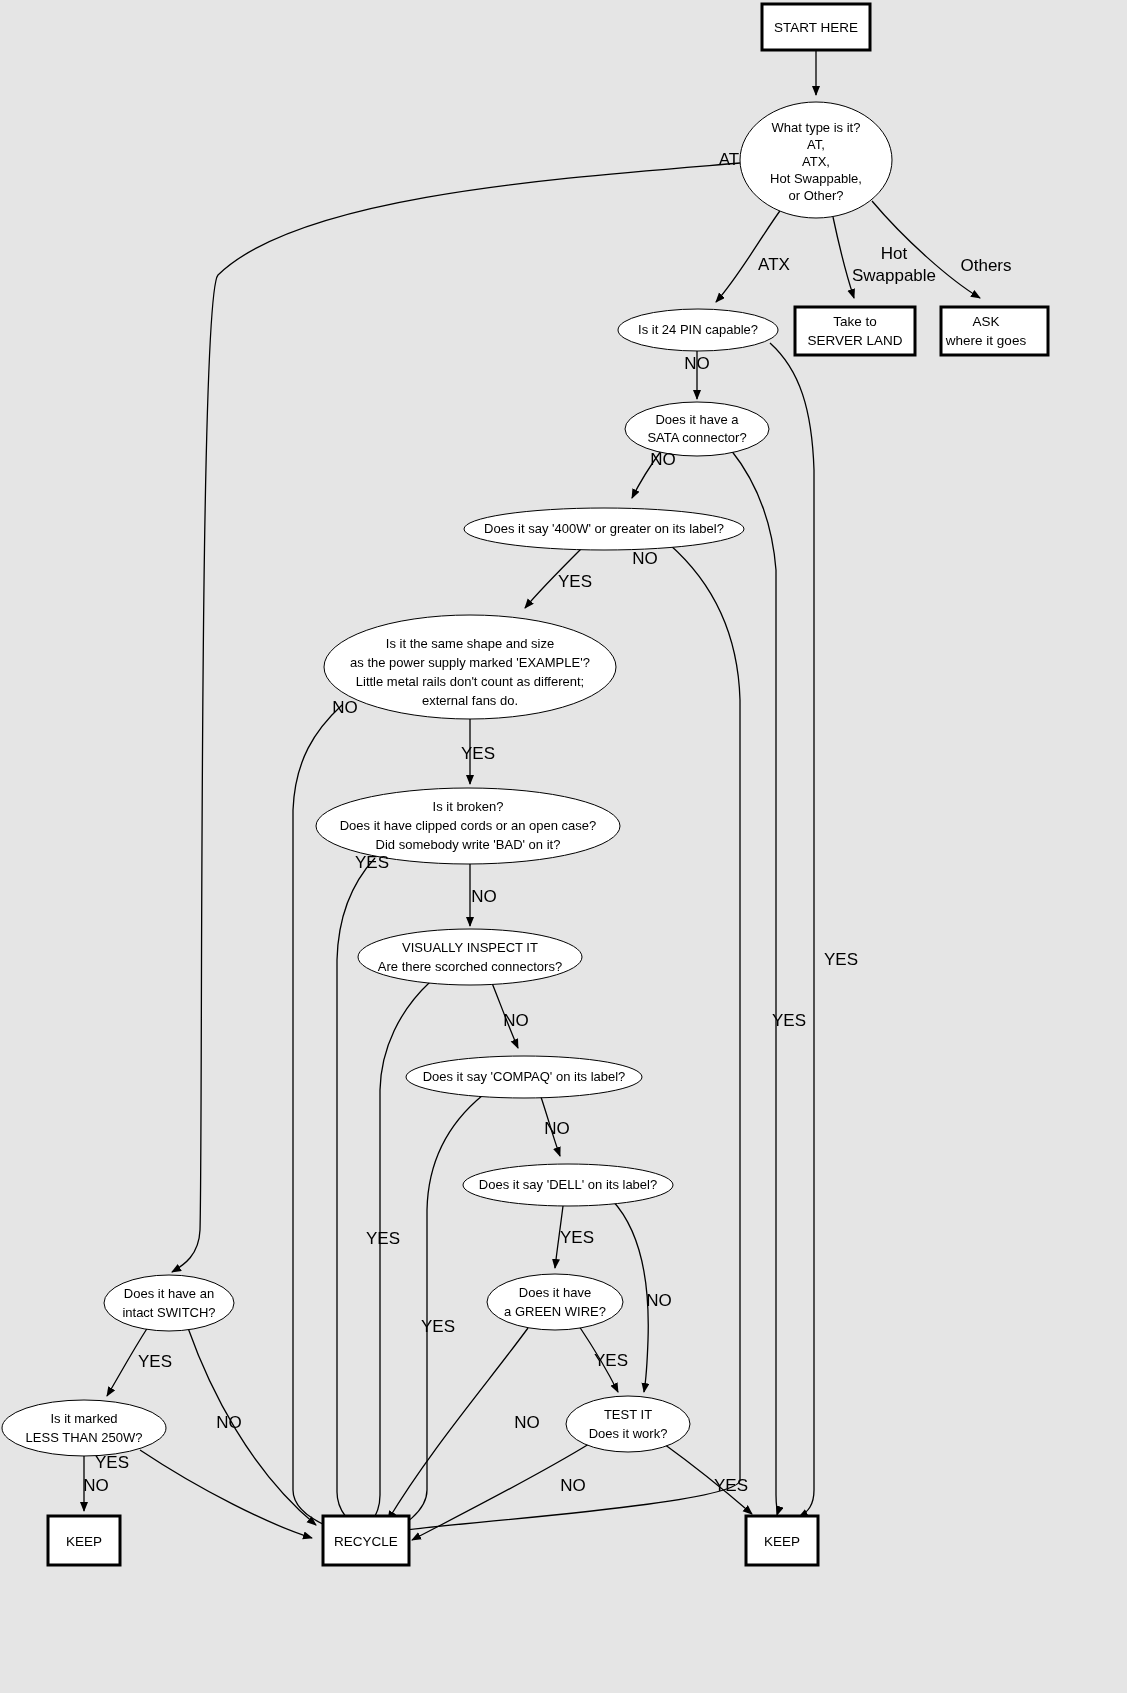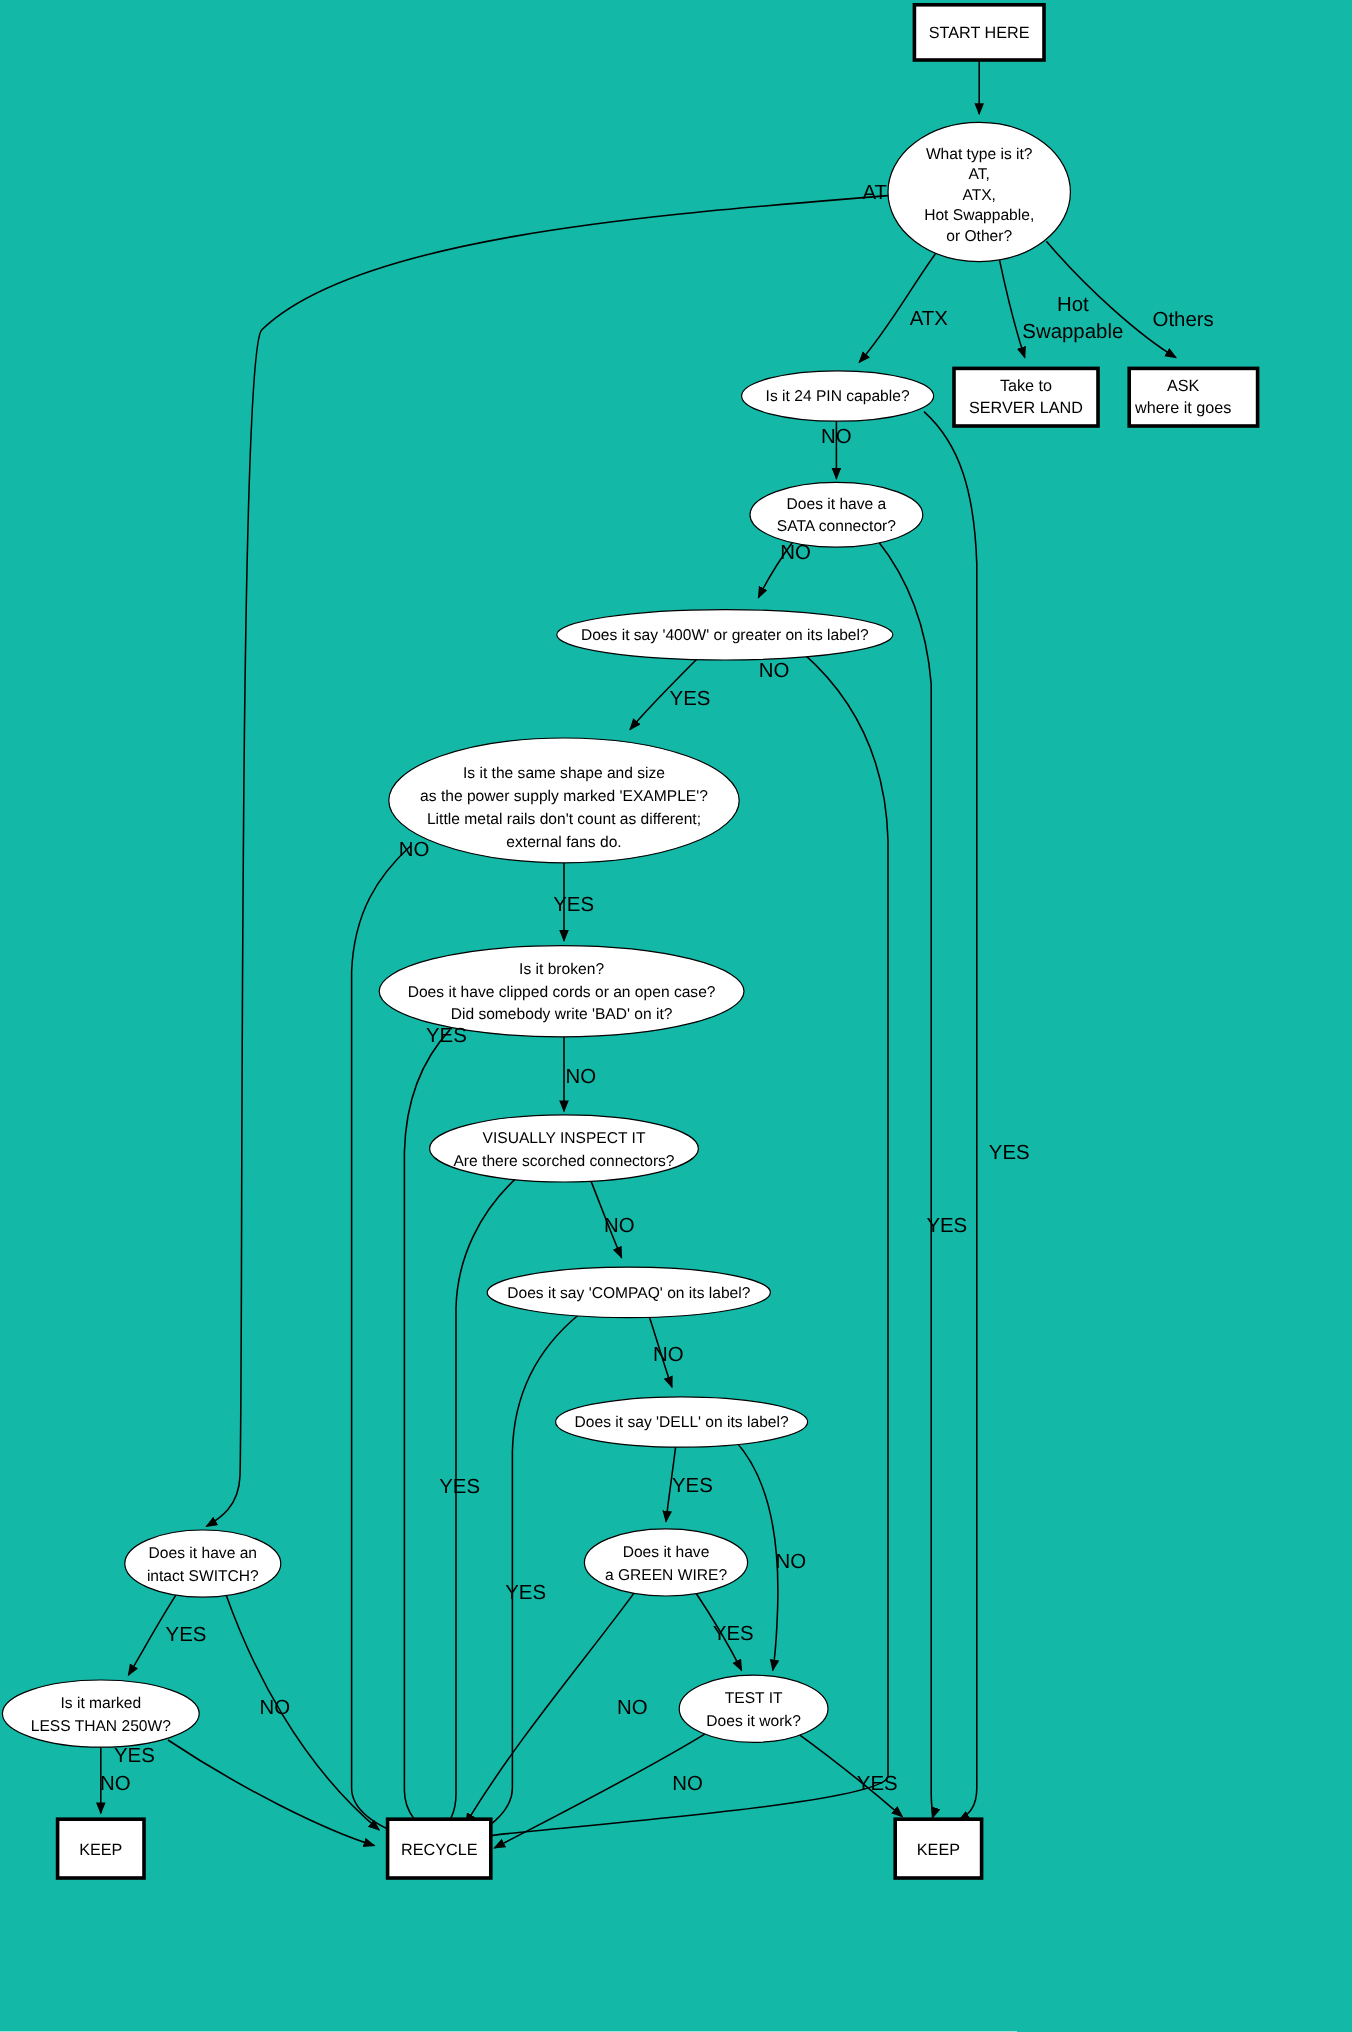--- a/index.html
+++ b/index.html
@@ -4,21 +4,21 @@
 <style>
   html, body {
     margin: 0;
     padding: 0;
     background: #ffffff;
   }
   #chart-root {
     position: relative;
     width: 1127px;
     height: 1693px;
-    background: #14b8a6;
+    background: #e5e5e5;
     font-family: "Liberation Sans", sans-serif;
     overflow: hidden;
   }
   svg.flow {
     position: absolute;
     left: 0;
     top: 0;
     width: 1127px;
     height: 1693px;
   }

